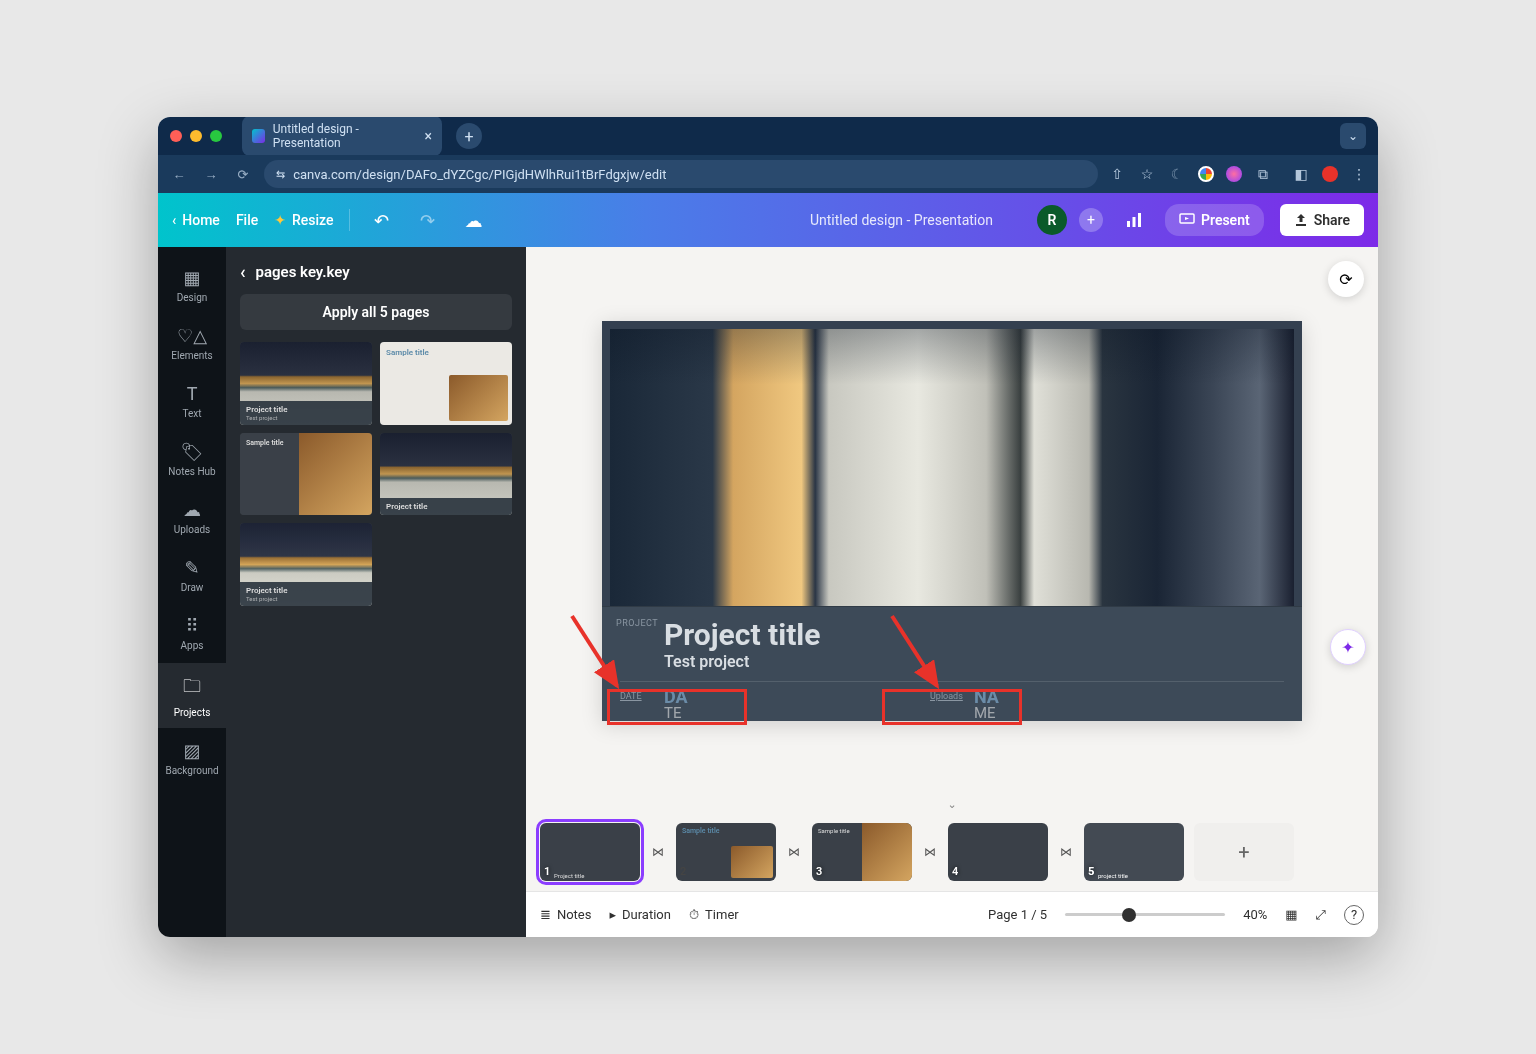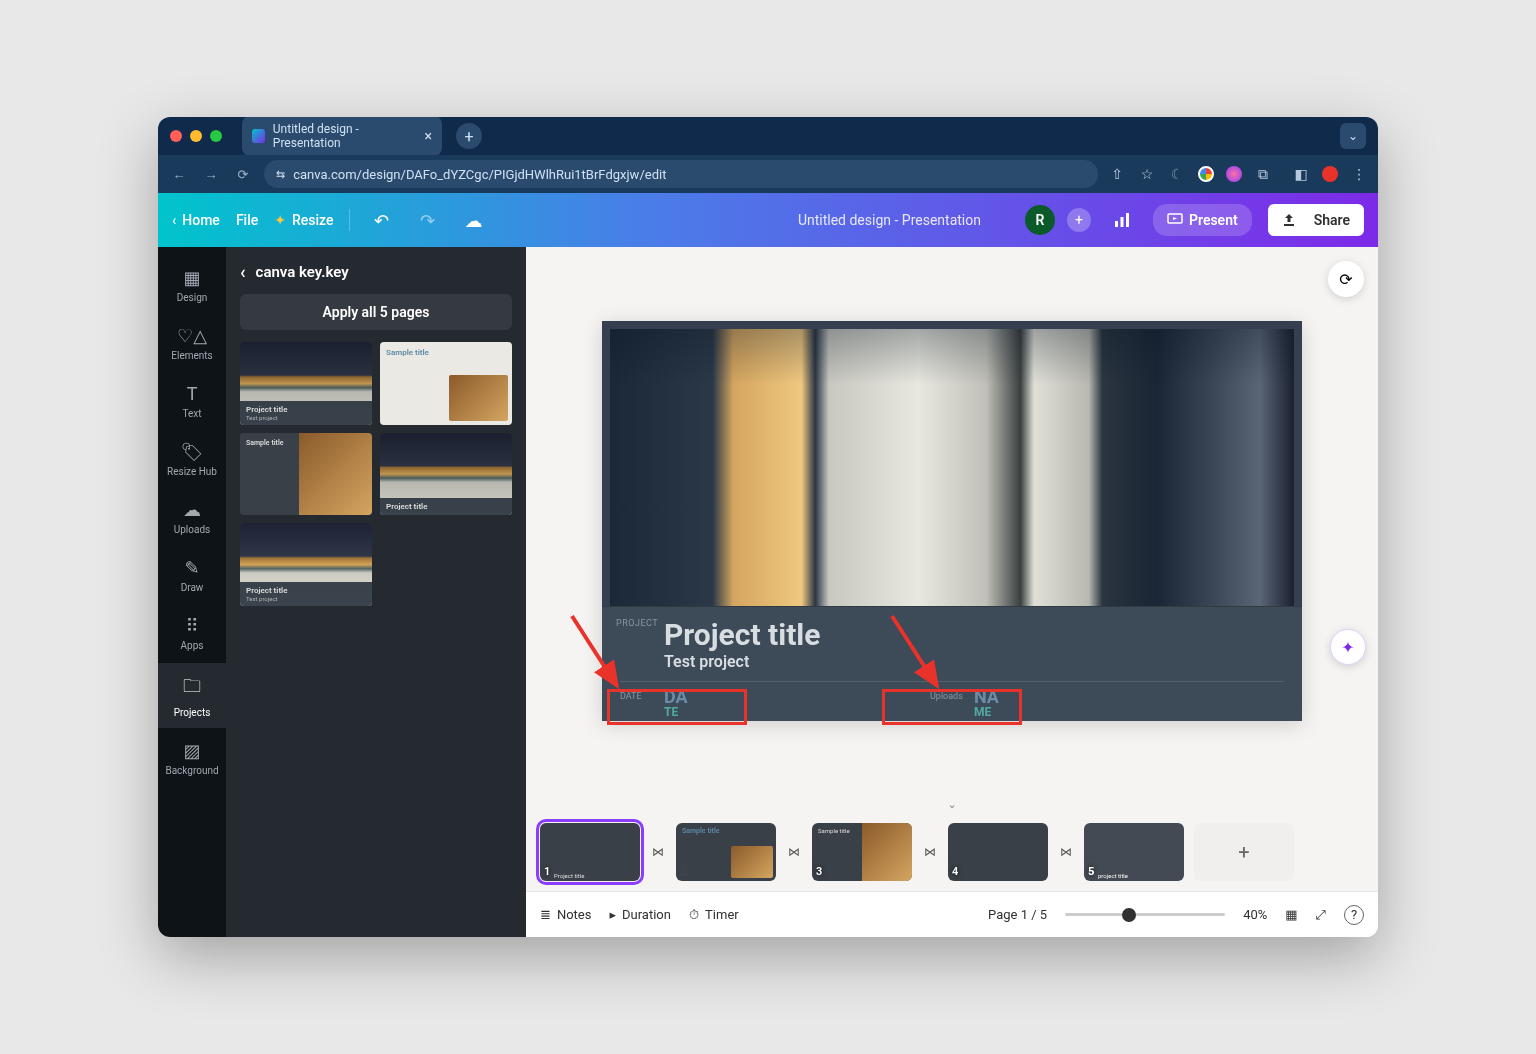--- a/index.html
+++ b/index.html
@@ -28,21 +28,21 @@
 
   
   .canva-top { height: 54px; background: linear-gradient(90deg,#00c4cc 0%,#4a7de8 40%,#7d2ae8 100%); display: flex; align-items: center; padding: 0 14px; gap: 16px; color: #fff; font-size: 14px; }
   .canva-top .btn { display: flex; align-items: center; gap: 6px; cursor: pointer; font-weight: 500; }
   .canva-top .sep { flex: 1; }
   .canva-top .title { color: rgba(255,255,255,.85); font-size: 14px; }
   .avatar { width: 30px; height: 30px; border-radius: 50%; background: #0a5a2a; color: #fff; display: flex; align-items: center; justify-content: center; font-weight: 600; font-size: 14px; }
   .plus-avatar { width: 24px; height: 24px; border-radius: 50%; background: rgba(255,255,255,.25); display: flex; align-items: center; justify-content: center; font-size: 14px; cursor: pointer; margin-left: -4px;}
   .topicon { width: 30px; height: 30px; display: flex; align-items: center; justify-content: center; cursor: pointer; font-size: 18px; }
   .present { background: rgba(255,255,255,.18); border-radius: 14px; padding: 8px 14px; display: flex; align-items: center; gap: 6px; font-weight: 600; cursor: pointer; }
-  .share { background: #fff; color: #303030; border-radius: 6px; padding: 8px 14px; display: flex; align-items: center; gap: 18px; font-weight: 600; cursor: pointer; }
+  .share { background: #fff; color: #303030; border-radius: 6px; padding: 8px 14px; display: flex; align-items: center; gap: 6px; font-weight: 600; cursor: pointer; }
   .sparkle { color: #ffc93c; }
 
   
   .body { flex: 1; display: flex; overflow: hidden; }
 
   
   .rail { width: 68px; background: #0e1318; display: flex; flex-direction: column; align-items: center; padding-top: 10px; gap: 2px; }
   .rail-item { width: 100%; padding: 10px 0; display: flex; flex-direction: column; align-items: center; gap: 4px; color: #a0a8b0; font-size: 10px; cursor: pointer; }
   .rail-item.active { color: #fff; background: #252a30; }
   .rail-item .glyph { font-size: 18px; }
@@ -72,23 +72,23 @@
   .slide-img { position: absolute; top: 8px; left: 8px; right: 8px; height: 278px; background:
      linear-gradient(180deg, rgba(10,20,35,.3) 0%, rgba(20,30,45,0) 20%),
      linear-gradient(90deg, #1a2838 0%, #2a3848 15%, #d4a560 18%, #f0c880 28%, #2a3545 30%, #c8c8c0 32%, #e8e8e0 45%, #c0c0b8 55%, #3a4040 60%, #e0e0d8 62%, #b8b8b0 70%, #2a3540 72%, #1a2535 80%, #3a4555 88%, #5a6575 95%, #1a2030 100%);
   }
   .slide-foot { position: absolute; bottom: 0; left: 0; right: 0; height: 115px; background: #3d4a58; padding: 10px 18px 8px 62px; border-top: 1px solid rgba(0,0,0,.2); }
   .sf-label { position: absolute; left: 14px; font-size: 9px; color: #8a96a2; line-height: 1.1; letter-spacing: .5px; }
   .sf-title { font-size: 30px; font-weight: 700; color: #d8dde2; }
   .sf-sub { font-size: 16px; font-weight: 600; color: #d8dde2; }
   .sf-row { display: flex; gap: 40px; margin-top: 10px; border-top: 1px solid rgba(255,255,255,.12); padding-top: 6px; margin-left: -44px; padding-left: 0; position: relative;}
   .sf-cell { position: relative; padding-left: 44px; min-width: 270px;}
-  .sf-cell .cl { position: absolute; left: 0; top: 4px; font-size: 9px; color: #8a96a2; line-height: 1.1; }
+  .sf-cell .cl { position: absolute; left: 0; top: 4px; font-size: 9px; color: #8a96a2; line-height: 1.1; text-decoration: underline; }
   .sf-cell .cv { font-size: 18px; font-weight: 700; color: #6b8ca8; line-height: 1; }
-  .sf-cell .cv2 { font-size: 12px; font-weight: 700; color: #5eead4; line-height: 1; opacity: .6; }
+  .sf-cell .cv2 { font-size: 15px; font-weight: 400; color: #e5e5e5; line-height: 1; opacity: .6; }
 
   .redbox { position: absolute; border: 3px solid #e8322a; pointer-events: none; }
   .arrow-svg { position: absolute; pointer-events: none; }
 
   .refresh-fab { position: absolute; top: 14px; right: 14px; width: 36px; height: 36px; border-radius: 50%; background: #fff; box-shadow: 0 2px 8px rgba(0,0,0,.15); display: flex; align-items: center; justify-content: center; cursor: pointer; font-size: 16px; }
   .ai-fab { position: absolute; bottom: 130px; right: 12px; width: 36px; height: 36px; border-radius: 50%; background: #fff; box-shadow: 0 2px 8px rgba(0,0,0,.15); display: flex; align-items: center; justify-content: center; cursor: pointer; border: 1px solid #e0d0ff; color: #7d2ae8; font-size: 16px;}
 
   
   .bottom-indicator { display:flex; justify-content:center; align-items:center; height:18px; color:#888; font-size:11px; }
   .bottom-thumbs { height: 78px; display: flex; align-items: center; gap: 10px; padding: 0 14px; }
@@ -201,21 +201,21 @@
       <div class="rail-item">
           <span class="glyph">♡△</span>
           <span>Elements</span>
         </div>
       <div class="rail-item">
           <span class="glyph">T</span>
           <span>Text</span>
         </div>
       <div class="rail-item">
           <span class="glyph">🏷</span>
-          <span>Resize Hub</span>
+          <span>Notes Hub</span>
         </div>
       <div class="rail-item">
           <span class="glyph">☁</span>
           <span>Uploads</span>
         </div>
       <div class="rail-item">
           <span class="glyph">✎</span>
           <span>Draw</span>
         </div>
       <div class="rail-item">
@@ -228,21 +228,21 @@
         </div>
       <div class="rail-item">
           <span class="glyph">▨</span>
           <span>Background</span>
         </div>
     </div>
 
     <div class="panel">
       <div class="panel-header">
         <span class="back">‹</span>
-        <span>canva key.key</span>
+        <span>pages key.key</span>
       </div>
       <div class="apply-btn">
           <span>Apply all 5 pages</span>
         </div>
       <div class="thumb-grid">
         <div class="thumb">
           <div class="t-img house-bg"></div>
           <div class="t-foot">
               <div class="t-title">Project title</div>
               <div class="t-sub">Test project</div>

